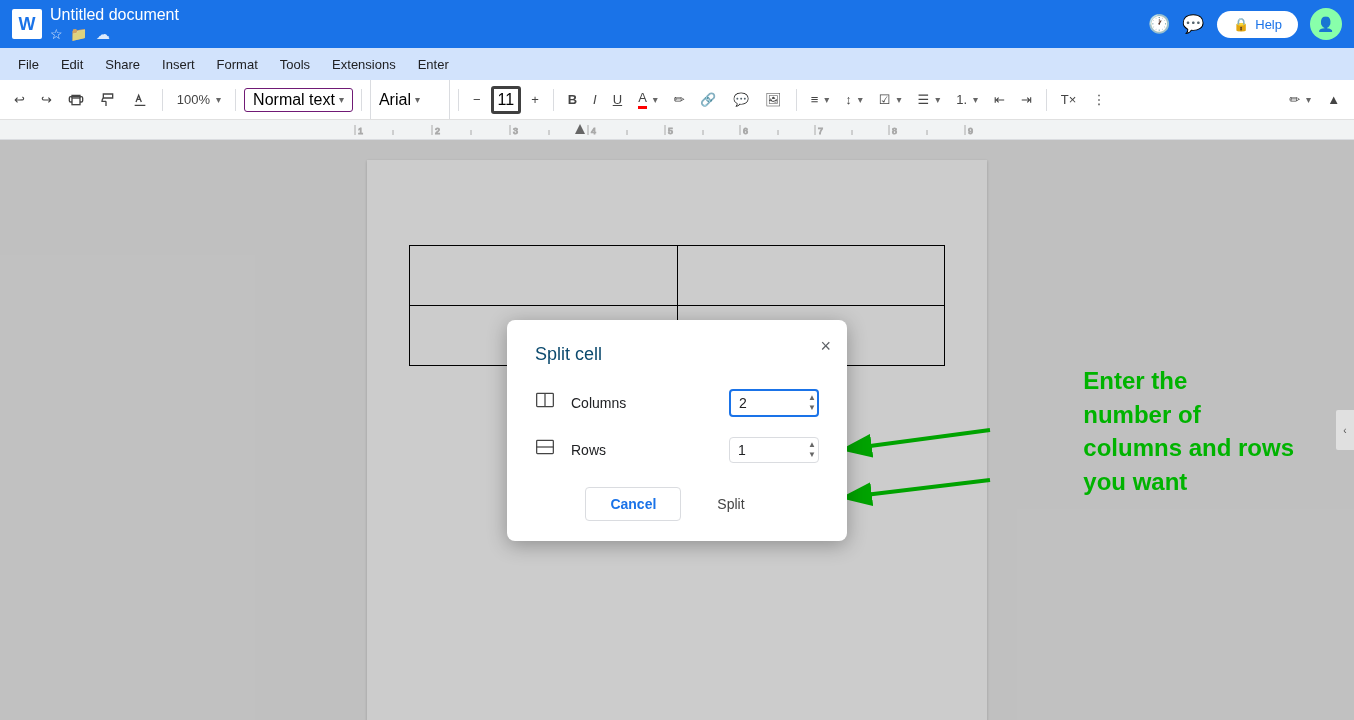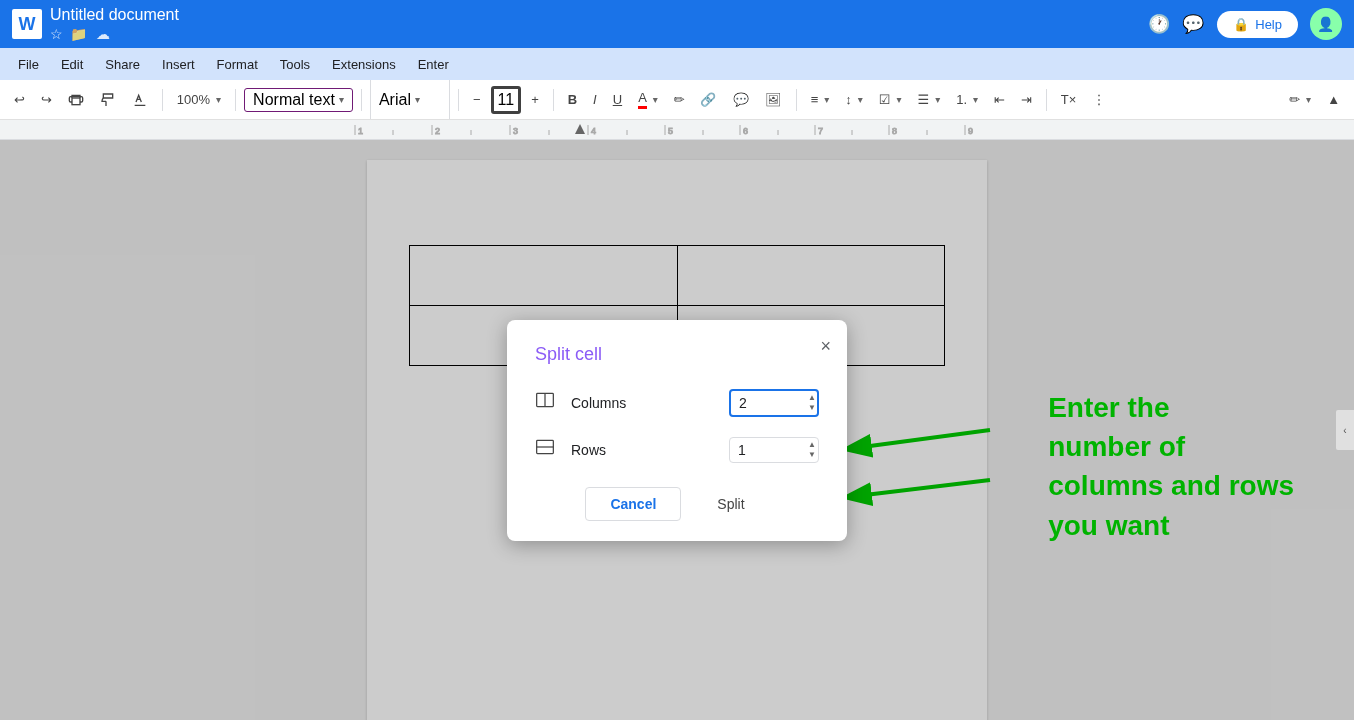--- a/index.html
+++ b/index.html
@@ -129,21 +129,21 @@
       background: white;
       border-radius: 8px;
       box-shadow: 0 4px 20px rgba(0,0,0,0.3);
       width: 340px;
       padding: 24px 28px 20px;
       position: relative;
     }
     .modal-title {
       font-size: 18px;
       font-weight: 400;
-      color: #8b5cf6;
+      color: #0c4a6e;
       margin-bottom: 24px;
     }
     .modal-close {
       position: absolute;
       top: 16px; right: 16px;
       background: none; border: none;
       font-size: 18px; color: #5f6368;
       cursor: pointer;
     }
     .modal-row {
@@ -420,21 +420,21 @@
         <tr>
           <td style="border:1px solid #000; height:60px; width:50%;"></td>
           <td style="border:1px solid #000; height:60px; width:50%;"></td>
         </tr>
       </tbody>
         </table>
     </div>
   </div>
 
   <div class="annotation-area">
-    <div class="annotation-text" style="right: 60px; top: 248px; font-size: 28px;">Enter the
+    <div class="annotation-text" style="right: 60px; top: 224px; font-size: 24px;">Enter the
 number of
 columns and rows
 you want</div>
 
     <svg style="position:absolute;top:0;left:0;width:100%;height:100%;pointer-events:none;">
 
       <defs>
         <marker id="arrowhead" markerWidth="8" markerHeight="6" refX="8" refY="3" orient="auto">
           <polygon points="0 0, 8 3, 0 6" fill="#00cc00"></polygon>
         </marker>

